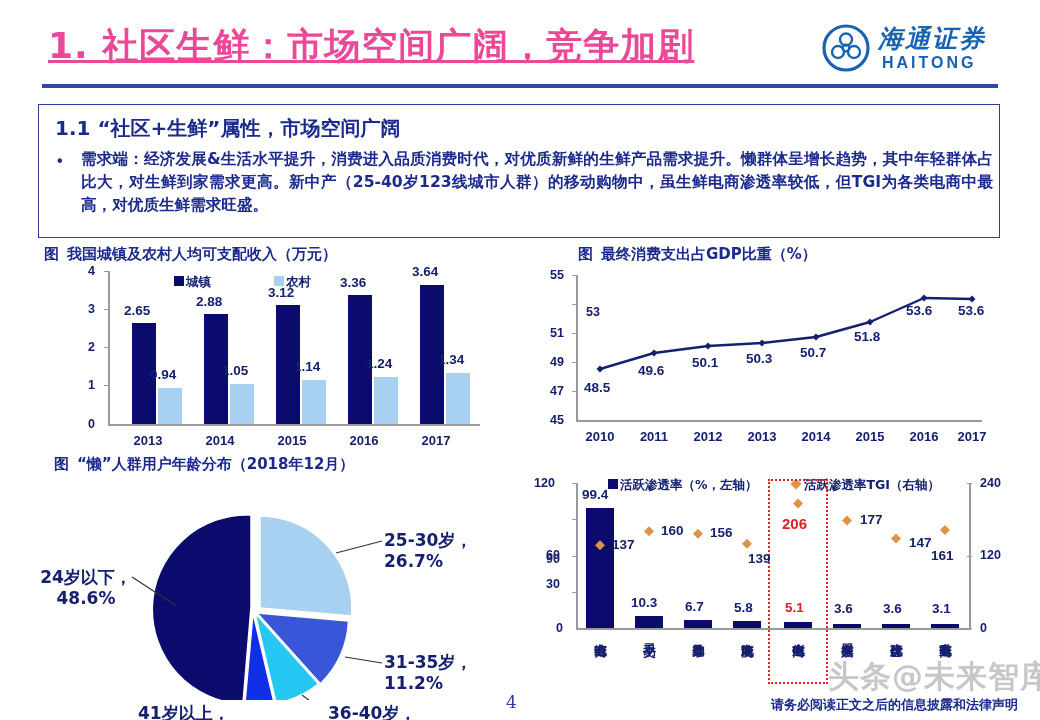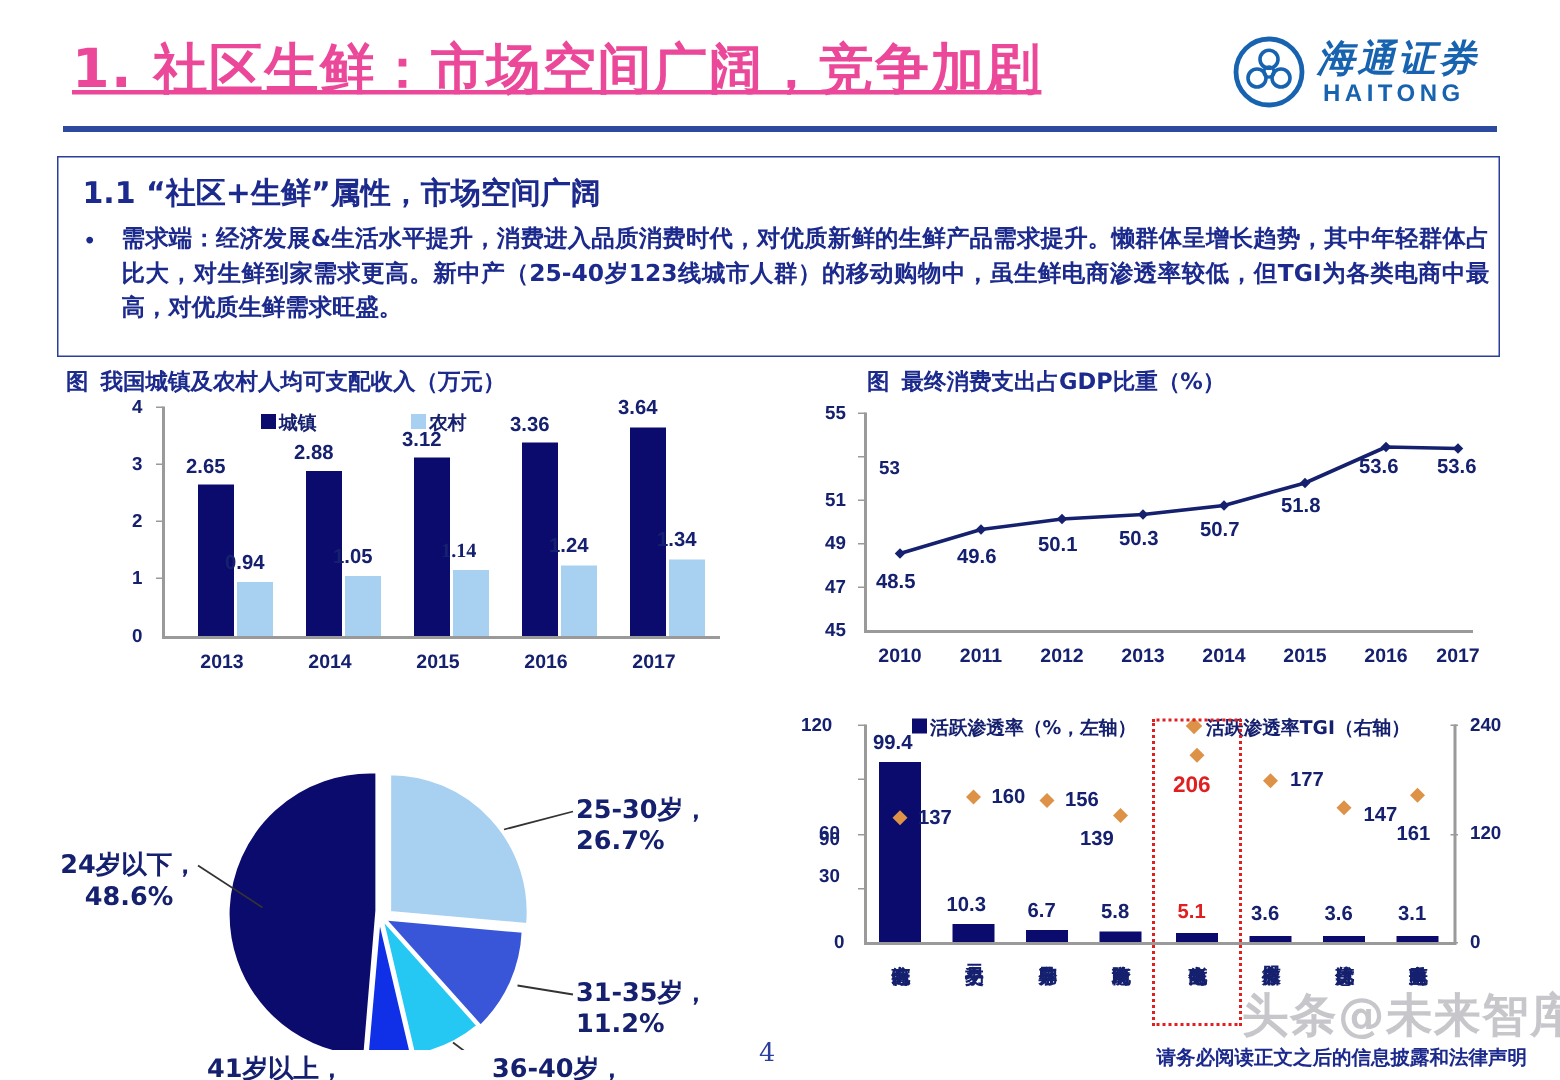--- a/index.html
+++ b/index.html
@@ -195,21 +195,21 @@
     <div class="bar" style="left:344px; width:24px; top:131.6px; height:47.4px;  background:#a8d0f0;"></div>
 
     <div class="bar" style="left:390px; width:24px; top:39.7px;  height:139.3px; background:#0b0b6e;"></div>
     <div class="bar" style="left:416px; width:24px; top:127.7px; height:51.3px;  background:#a8d0f0;"></div>
 
     <div class="val-lab" style="left:94px;  top:58px;">2.65</div>
     <div class="val-lab" style="left:120px; top:122px;">0.94</div>
     <div class="val-lab" style="left:166px; top:49px;">2.88</div>
     <div class="val-lab" style="left:192px; top:118px;">1.05</div>
     <div class="val-lab" style="left:238px; top:40px;">3.12</div>
-    <div class="val-lab" style="left:264px; top:114px;font-family:Liberation Serif, serif;">1.14</div>
+    <div class="val-lab" style="left:264px; top:114px;">1.14</div>
     <div class="val-lab" style="left:310px; top:30px;">3.36</div>
     <div class="val-lab" style="left:336px; top:111px;">1.24</div>
     <div class="val-lab" style="left:382px; top:19px;">3.64</div>
     <div class="val-lab" style="left:408px; top:107px;">1.34</div>
 
     <div class="cat-lab" style="left:92px;  top:188px; width:52px;">2013</div>
     <div class="cat-lab" style="left:164px; top:188px; width:52px;">2014</div>
     <div class="cat-lab" style="left:236px; top:188px; width:52px;">2015</div>
     <div class="cat-lab" style="left:308px; top:188px; width:52px;">2016</div>
     <div class="cat-lab" style="left:380px; top:188px; width:52px;">2017</div>
@@ -262,20 +262,23 @@
     <div class="cat-lab" style="left:108px; top:184px; width:52px;">2011</div>
     <div class="cat-lab" style="left:162px; top:184px; width:52px;">2012</div>
     <div class="cat-lab" style="left:216px; top:184px; width:52px;">2013</div>
     <div class="cat-lab" style="left:270px; top:184px; width:52px;">2014</div>
     <div class="cat-lab" style="left:324px; top:184px; width:52px;">2015</div>
     <div class="cat-lab" style="left:378px; top:184px; width:52px;">2016</div>
     <div class="cat-lab" style="left:426px; top:184px; width:52px;">2017</div>
   </div>
 
   <div class="panel" style="left:30px; top:455px; width:490px; height:245px;">
+    <div class="ch-title" style="position:absolute; left:24px; top:0px;">
+      <span class="tag">图</span><span>“懒”人群用户年龄分布（2018年12月）</span>
+    </div>
 
     <svg style="position:absolute; left:0; top:0; width:490px; height:245px;">
 
       <path d="M 230,153 L 230,61 A 92,92 0 0 1 321.5,161.1 Z" fill="#a8d0f0" stroke="#ffffff" stroke-width="1.5"></path>
 
       <path d="M 227,158 L 318.5,166.1 A 92,92 0 0 1 290.4,228.8 Z" fill="#3a56d8" stroke="#ffffff" stroke-width="1.5"></path>
 
       <path d="M 225,158 L 288.4,228.8 A 92,92 0 0 1 246.2,248.3 Z" fill="#25c8f2" stroke="#ffffff" stroke-width="1.5"></path>
 
       <path d="M 223,158 L 244.2,248.3 A 92,92 0 0 1 214.9,249.3 Z" fill="#1030e8" stroke="#ffffff" stroke-width="1.5"></path>
@@ -370,21 +373,21 @@
     <div class="val-lab" style="left:165px; top:144px;">6.7</div>
     <div class="val-lab" style="left:214px; top:145px;">5.8</div>
     <div class="val-lab" style="left:265px; top:145px; color:#e02020;">5.1</div>
     <div class="val-lab" style="left:314px; top:146px;">3.6</div>
     <div class="val-lab" style="left:363px; top:146px;">3.6</div>
     <div class="val-lab" style="left:412px; top:146px;">3.1</div>
 
     <div class="val-lab" style="left:92px;  top:82px;">137</div>
     <div class="val-lab" style="left:141px; top:68px;">160</div>
     <div class="val-lab" style="left:190px; top:70px;">156</div>
-    <div class="val-lab" style="left:200px; top:96px;">139</div>
+    <div class="val-lab" style="left:228px; top:96px;">139</div>
     <div class="val-lab" style="left:262px; top:60px; color:#e02020; font-size:15px;">206</div>
     <div class="val-lab" style="left:340px; top:57px;">177</div>
     <div class="val-lab" style="left:389px; top:80px;">147</div>
     <div class="val-lab" style="left:411px; top:93px;">161</div>
 
     <div class="vcat" style="left:74px;  top:179px;">综合电商</div>
     <div class="vcat" style="left:123px; top:179px;">二手交易</div>
     <div class="vcat" style="left:172px; top:179px;">导购分享</div>
     <div class="vcat" style="left:221px; top:179px;">跨境电商</div>
     <div class="vcat" style="left:272px; top:179px;">生鲜电商</div>

